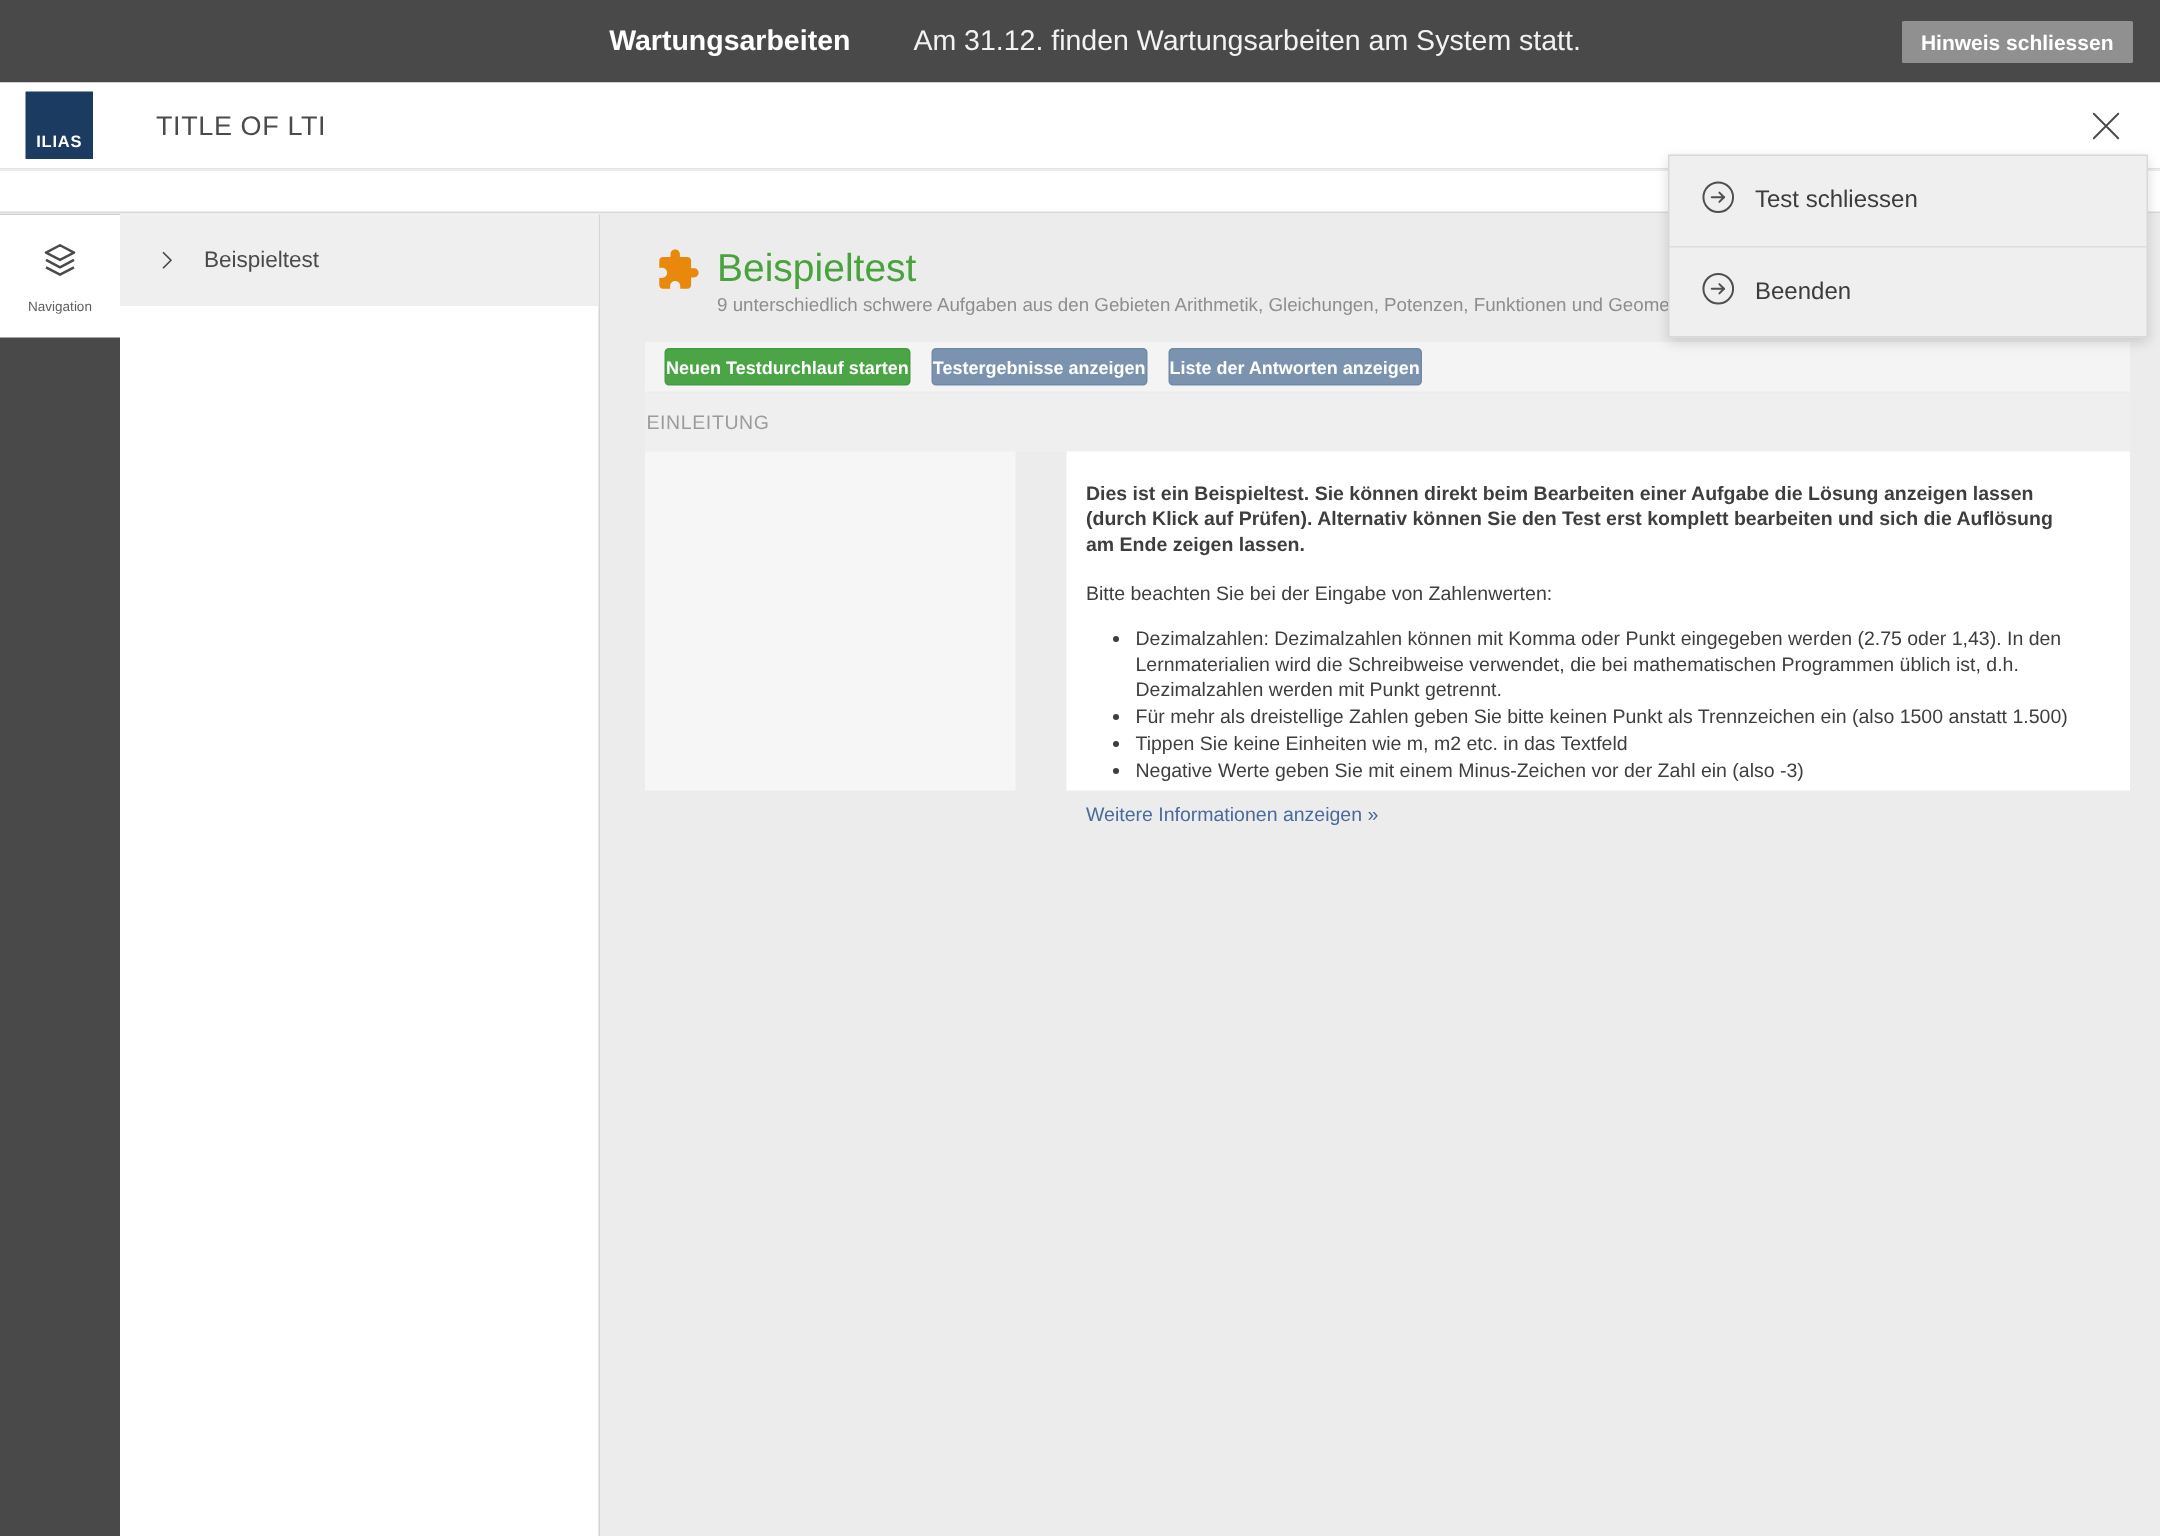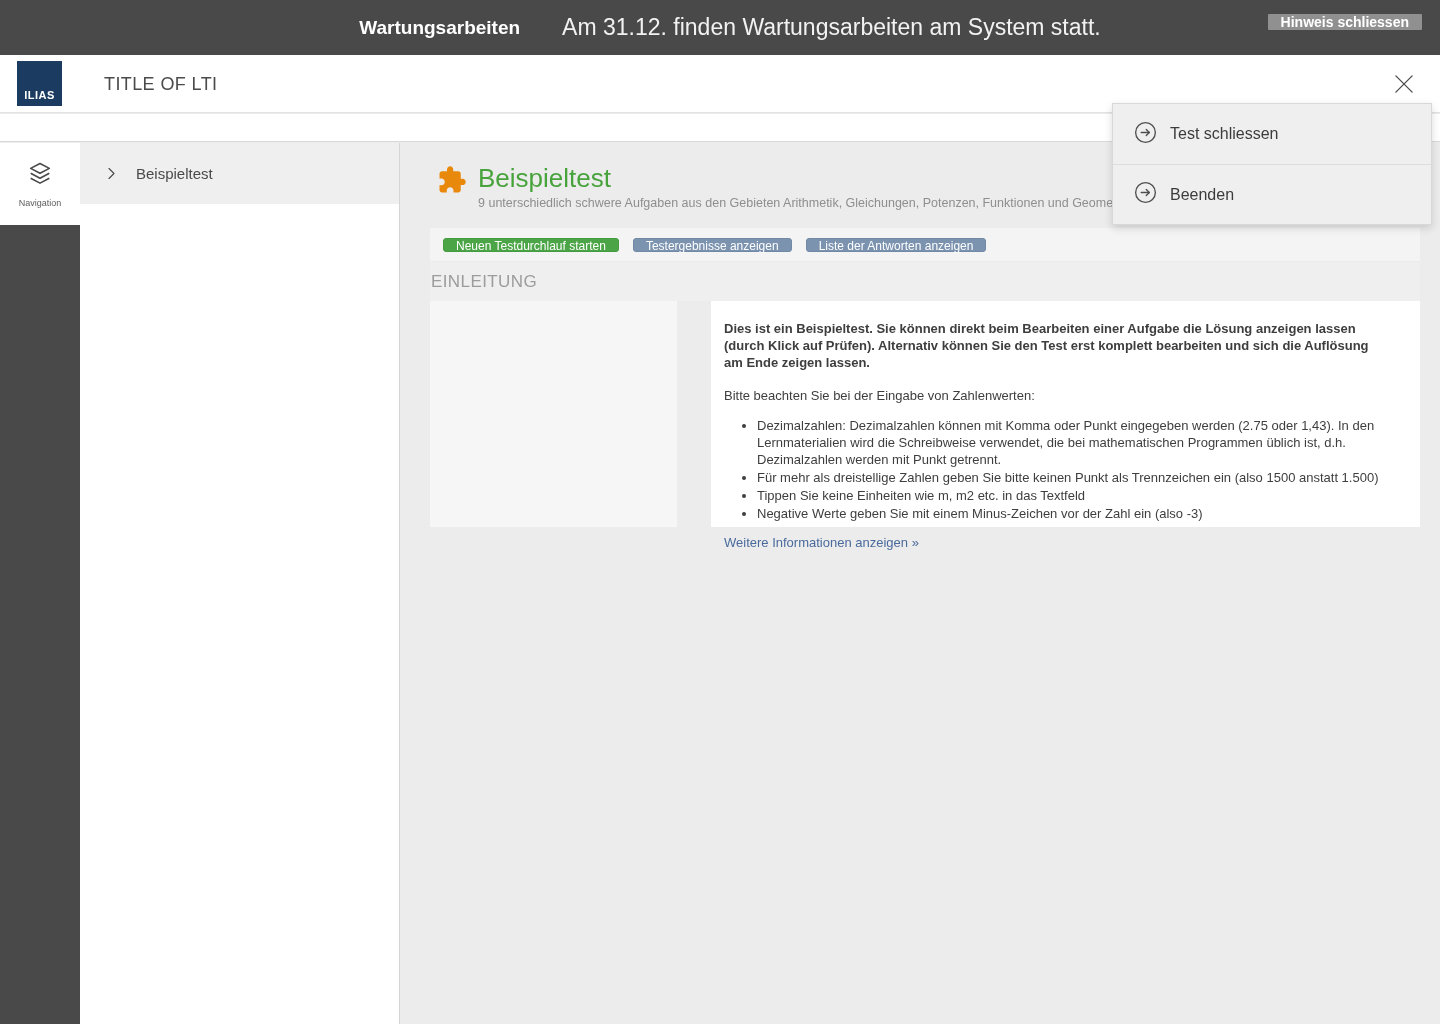--- a/index.html
+++ b/index.html
@@ -7,23 +7,23 @@
   body { font-family:"Liberation Sans", sans-serif; }
 
   .screen { position:relative; width:1440px; height:1024px; background:#ececec; overflow:hidden; }
 
   
   .notify-bar {
     position:absolute; top:0; left:0; width:1440px; height:55px;
     background:#494949; display:flex; align-items:center;justify-content:center;
   }
   .notify-title { margin-left:20px; color:#ffffff; font-size:19px; font-weight:700; }
-  .notify-msg { margin-left:42px; color:#f2f2f2; font-size:23px; font-weight:400; }
+  .notify-msg { margin-left:42px; color:#f2f2f2; font-size:19px; font-weight:400; }
   .notify-btn {
-    position:absolute; right:18px; top:14px; height:16px; padding:0 13px;
+    position:absolute; right:18px; top:14px; height:28px; padding:0 13px;
     background:#909090; border:none; color:#ffffff; font-size:14px; font-weight:700;
     font-family:inherit; cursor:pointer; border-radius:1px;
   }
 
   
   .header {
     position:absolute; top:55px; left:0; width:1440px; height:58px;
     background:#ffffff; border-bottom:1px solid #e2e2e2;
   }
   .logo {
@@ -72,31 +72,31 @@
   .puzzle { margin-top:2px; }
   .title-text { margin-left:11px; }
   .test-title { font-size:26px; font-weight:500; color:#49a33d; line-height:30px; }
   .subtitle { margin-top:3px; font-size:12.5px; color:#8e8e8e; }
 
   .toolbar {
     position:absolute; left:430px; top:228px; width:990px; height:33px;
     background:#f4f4f4; display:flex; align-items:center; padding-left:13px; gap:14px;
   }
   .btn {
-    height:14px; padding:0 12px; border-radius:3px; color:#ffffff;
-    font-size:12px; font-weight:400; font-family:inherit; cursor:pointer;
+    height:25px; padding:0 0; border-radius:3px; color:#ffffff;
+    font-size:12px; font-weight:700; font-family:inherit; cursor:pointer;
   }
   .btn-green { background:#4ba546; border:1px solid #449c40; }
   .btn-slate { background:#7b93af; border:1px solid #7089a6; }
 
   .section-row {
     position:absolute; left:430px; top:262px; width:990px; height:39px;
     background:#efefef; display:flex; align-items:center;
   }
-  .section-label { padding-left:1px; font-size:17px; color:#9c9c9c; letter-spacing:.4px; }
+  .section-label { padding-left:1px; font-size:13px; color:#9c9c9c; letter-spacing:.4px; }
 
   .content-box {
     position:absolute; left:430px; top:301px; width:990px; height:226px; display:flex;gap:34px;
   }
   .content-left { width:247px; background:#f6f6f6; }
   .content-right {
     flex:1; background:#ffffff; padding:19px 30px 0 13px;
     font-size:13px; line-height:17px; color:#3e3e3e;
   }
   .bold-para { font-weight:700; }

